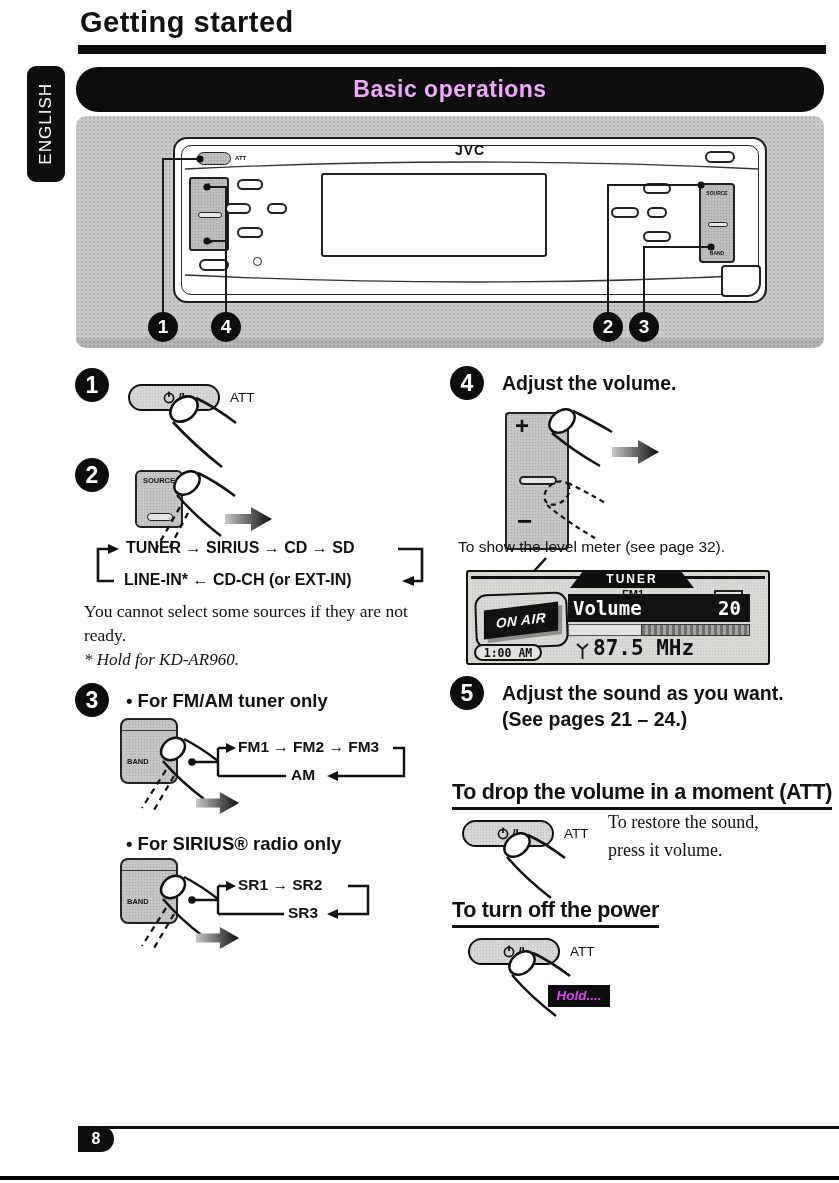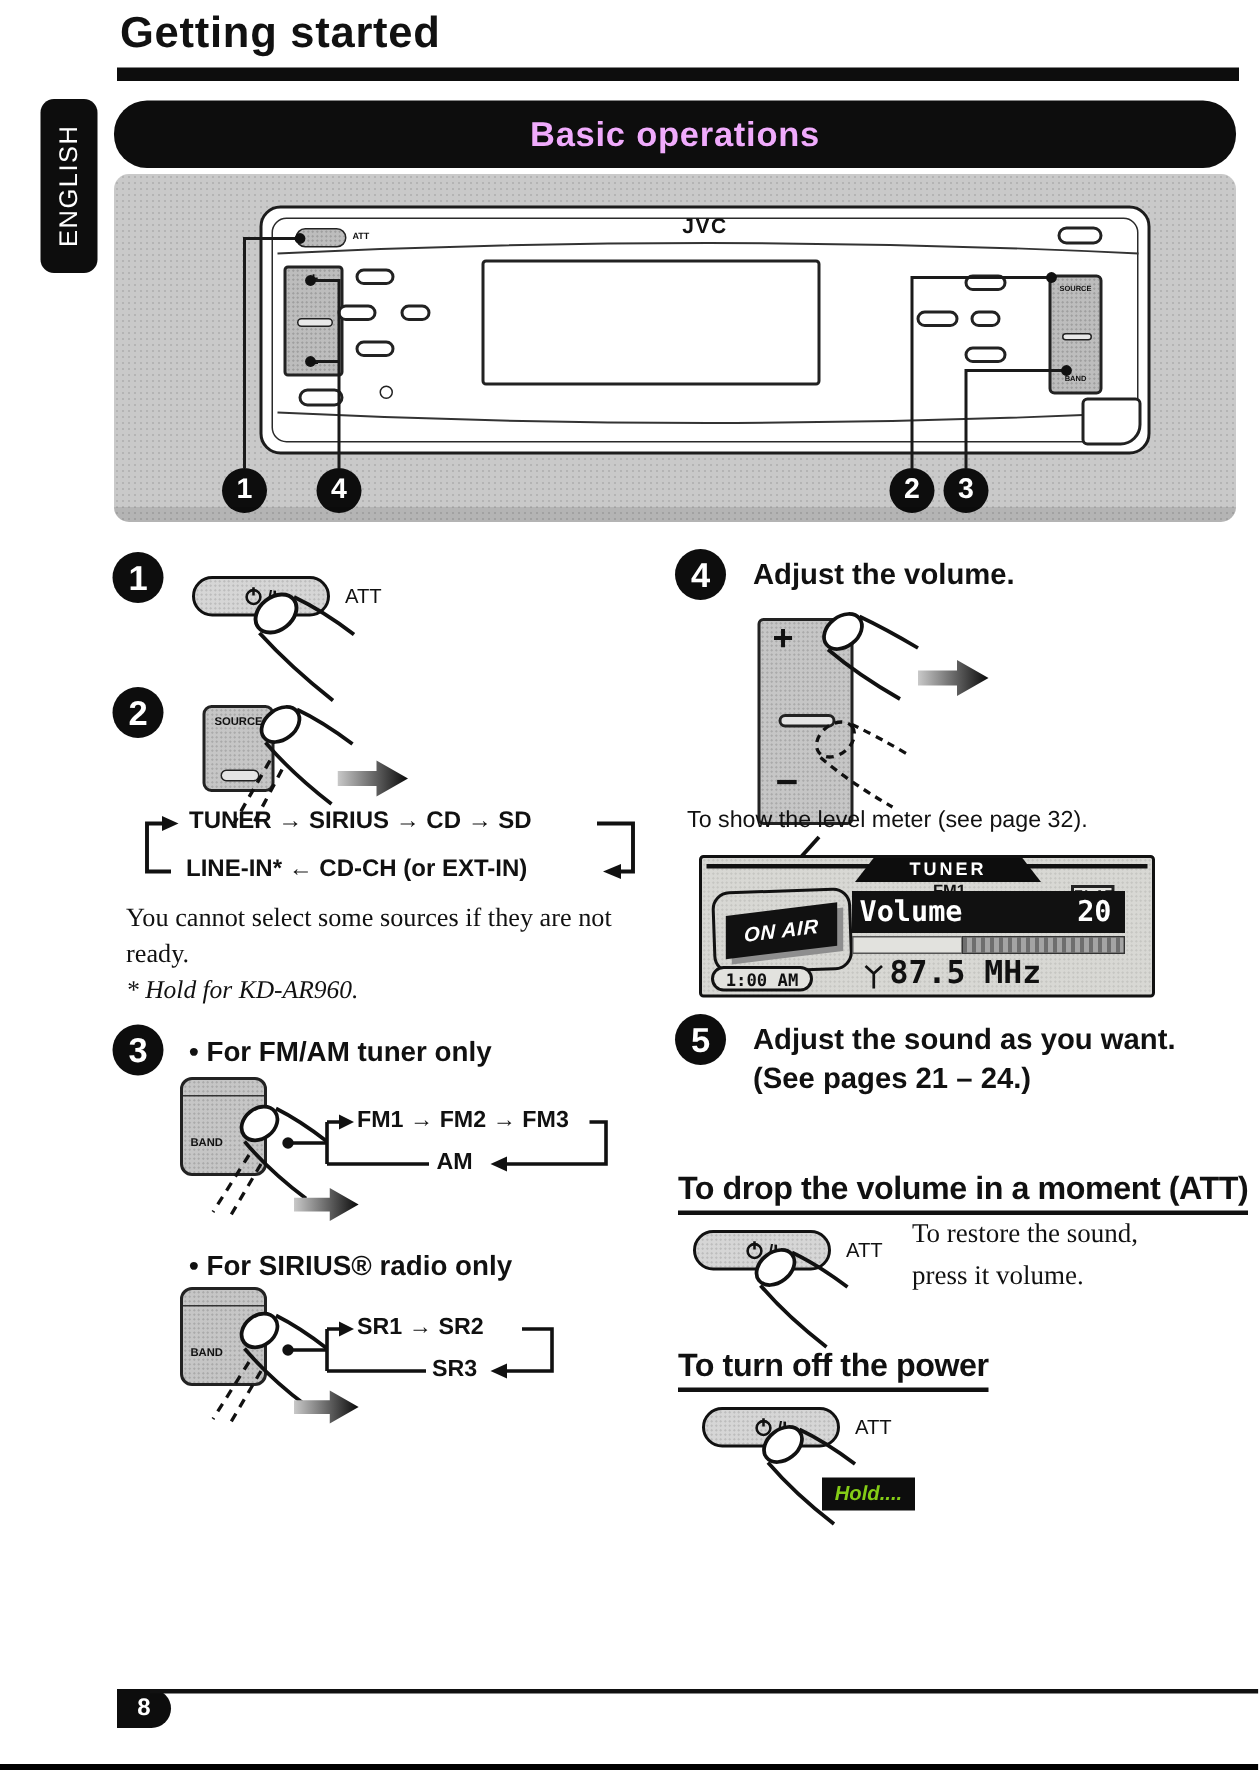--- a/index.html
+++ b/index.html
@@ -76,21 +76,21 @@
   .band-btn{position:absolute;width:58px;height:66px;border:2.5px solid #222;border-radius:8px;
          background:#c6c6c6;background-image:radial-gradient(#a8a8a8 .8px,transparent .8px);
          background-size:3px 3px;}
   .band-btn .div{position:absolute;left:0;right:0;top:10px;border-top:1.5px solid #333;}
   .band-btn .t{position:absolute;left:5px;bottom:16px;font-size:7.5px;font-weight:bold;}
   .flow{position:absolute;}
   .flow span{position:absolute;font-weight:bold;white-space:nowrap;}
   .flow svg{position:absolute;left:0;top:0;overflow:visible;}
   .uhead{position:absolute;font-size:21.5px;font-weight:bold;letter-spacing:-.3px;
          border-bottom:3.5px solid #111;padding-bottom:2px;}
-  .hold{position:absolute;background:#0d0d0d;color:#84cc16;font-style:italic;font-weight:bold;
+  .hold{position:absolute;background:#0d0d0d;color:#d946ef;font-style:italic;font-weight:bold;
          font-size:13.5px;text-align:center;line-height:22px;width:62px;height:22px;}
 
   
   .vol-big{position:absolute;left:505px;top:412px;width:64px;height:138px;border:2.5px solid #222;
          border-radius:4px;background:#c6c6c6;background-image:radial-gradient(#a8a8a8 .8px,transparent .8px);
          background-size:3px 3px;}
   .vol-big .p{position:absolute;left:8px;top:-2px;font-size:24px;font-weight:bold;}
   .vol-big .bar{position:absolute;left:12px;top:62px;width:38px;height:9px;border:2px solid #222;
          border-radius:5px;background:#e4e4e4;}
   .vol-big .m{position:absolute;left:10px;top:92px;font-size:26px;font-weight:bold;}

